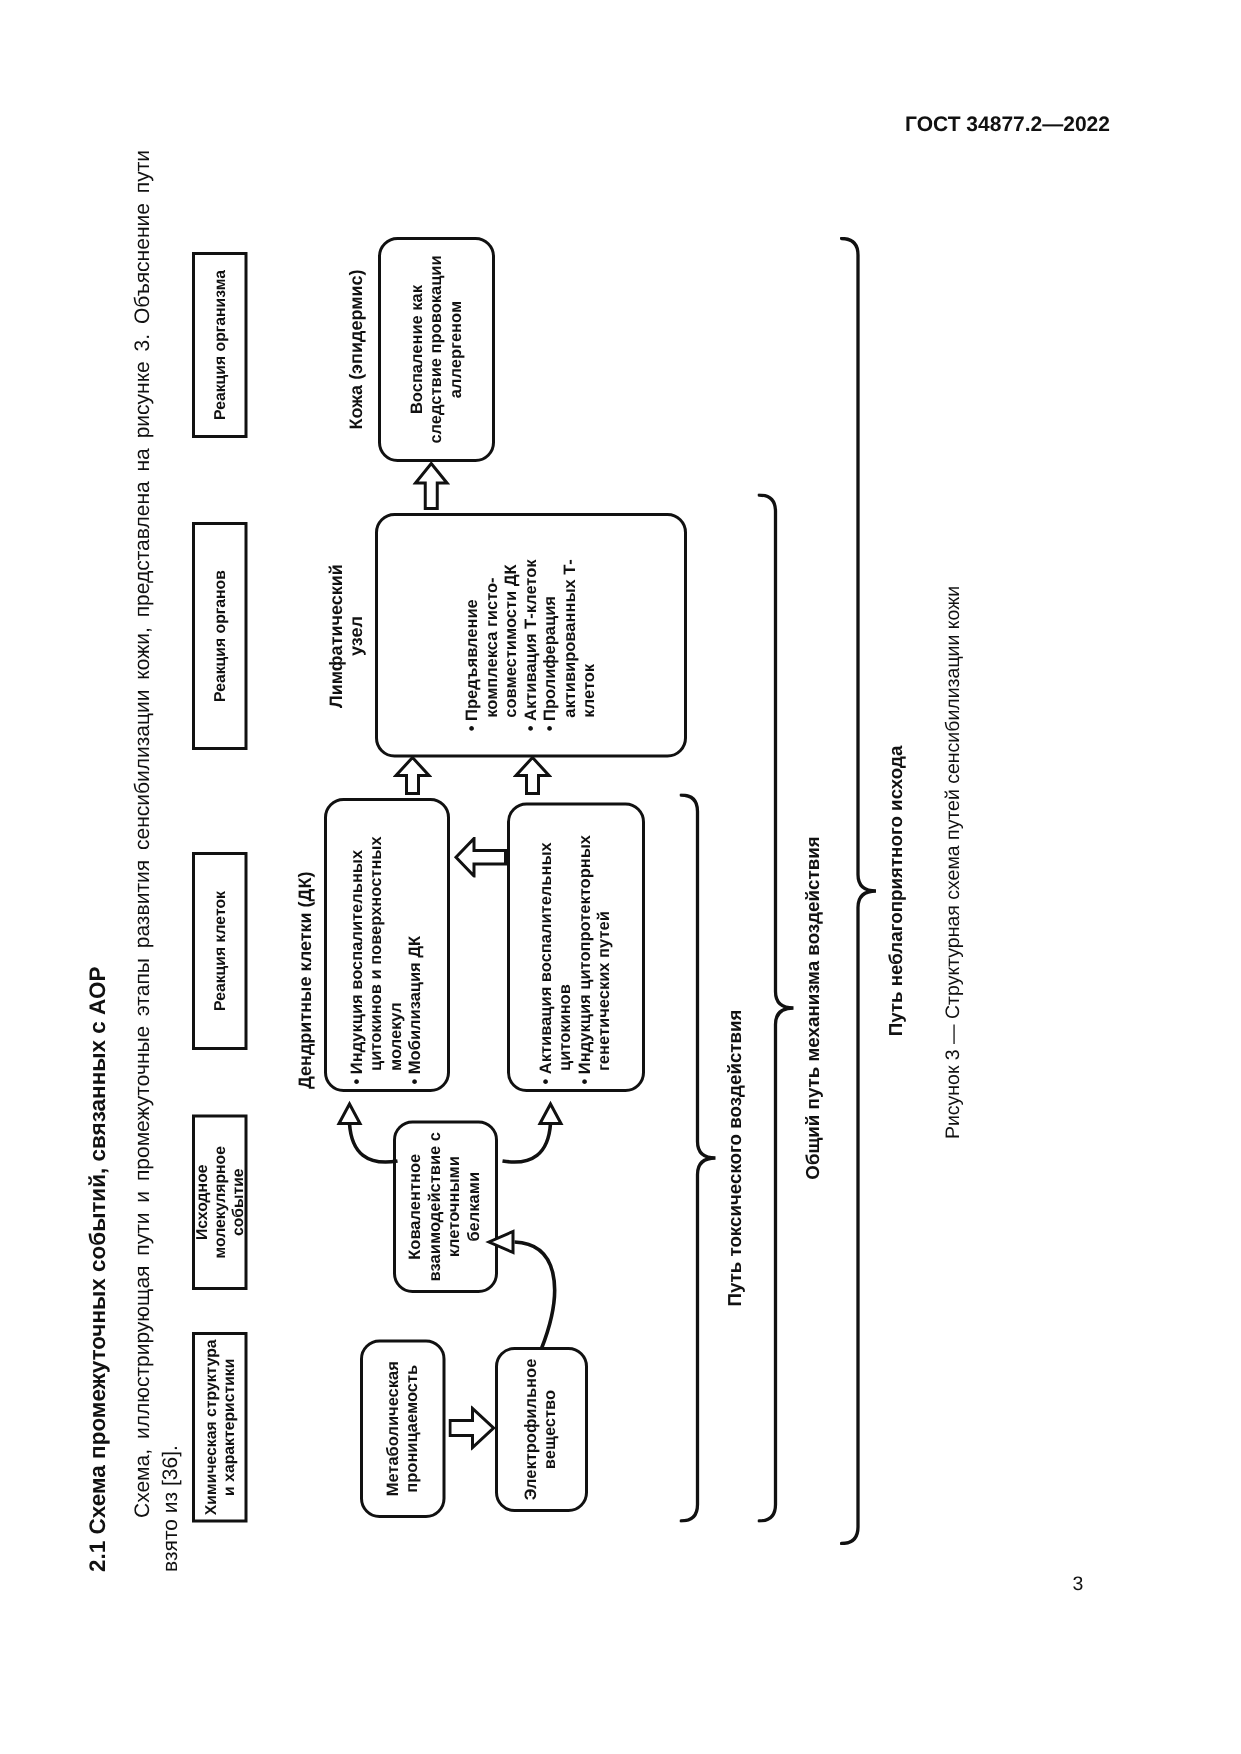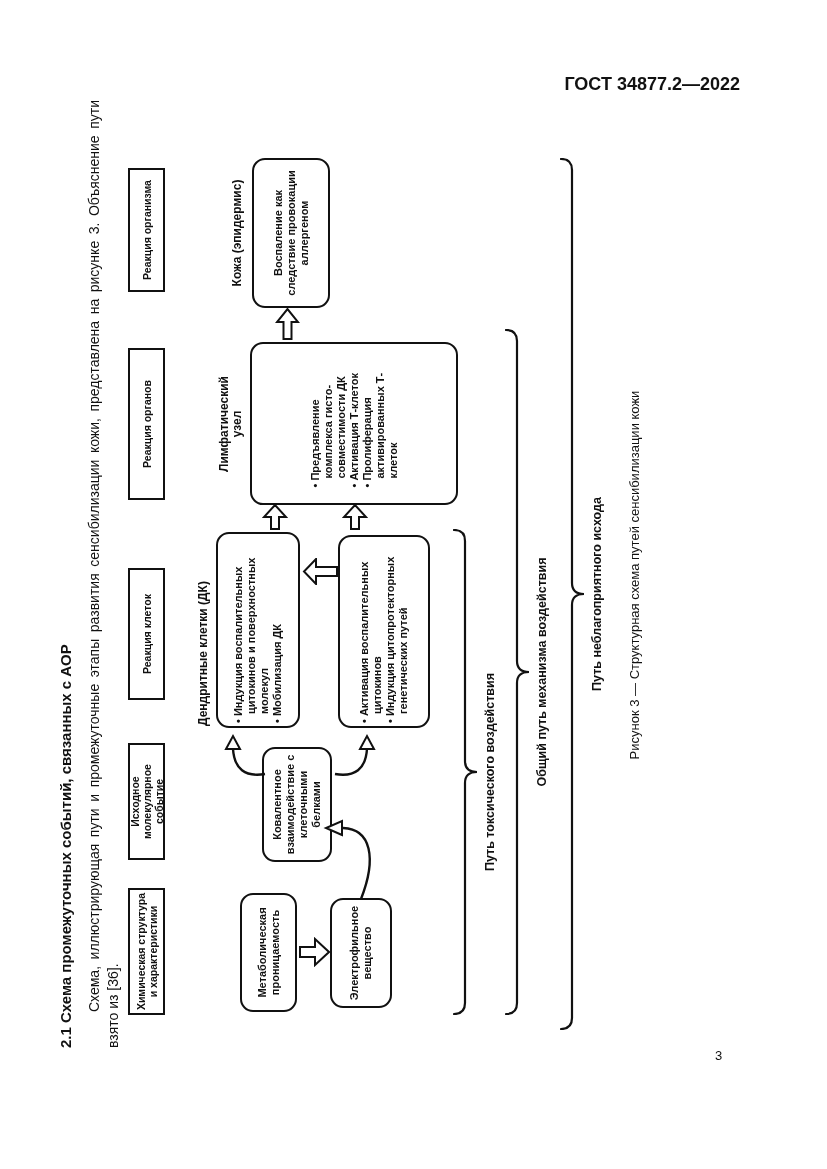--- a/index.html
+++ b/index.html
@@ -1,19 +1,19 @@
 <!DOCTYPE html>
 <html><head>
 <meta charset="utf-8">
 <style>
   html,body{margin:0;padding:0;}
   body{width:827px;height:1169px;background:#fff;position:relative;overflow:hidden;
        font-family:"Liberation Sans",sans-serif;color:#111;}
   .abs{position:absolute;}
-  #page-header{top:74px;right:87px;font-size:18px;font-weight:bold;margin-left:28px;}
+  #page-header{top:74px;right:87px;font-size:14px;font-weight:bold;margin-left:28px;}
   #page-number{top:1048px;left:715px;font-size:13px;}
   
   #rot{left:55px;top:1055px;width:960px;height:605px;transform:rotate(-90deg);
        transform-origin:0 0;}
   #sec-heading{left:7px;top:2px;font-size:15px;font-weight:bold;white-space:nowrap;}
   #sec-par{left:7px;top:30px;width:948px;font-size:14px;line-height:19px;
            text-align:justify;text-indent:36px;}
   .stage{border:2px solid #111;display:flex;align-items:center;justify-content:center;
          text-align:center;font-weight:bold;font-size:10.5px;line-height:12px;padding:1px;
          box-sizing:border-box;background:#fff;}

